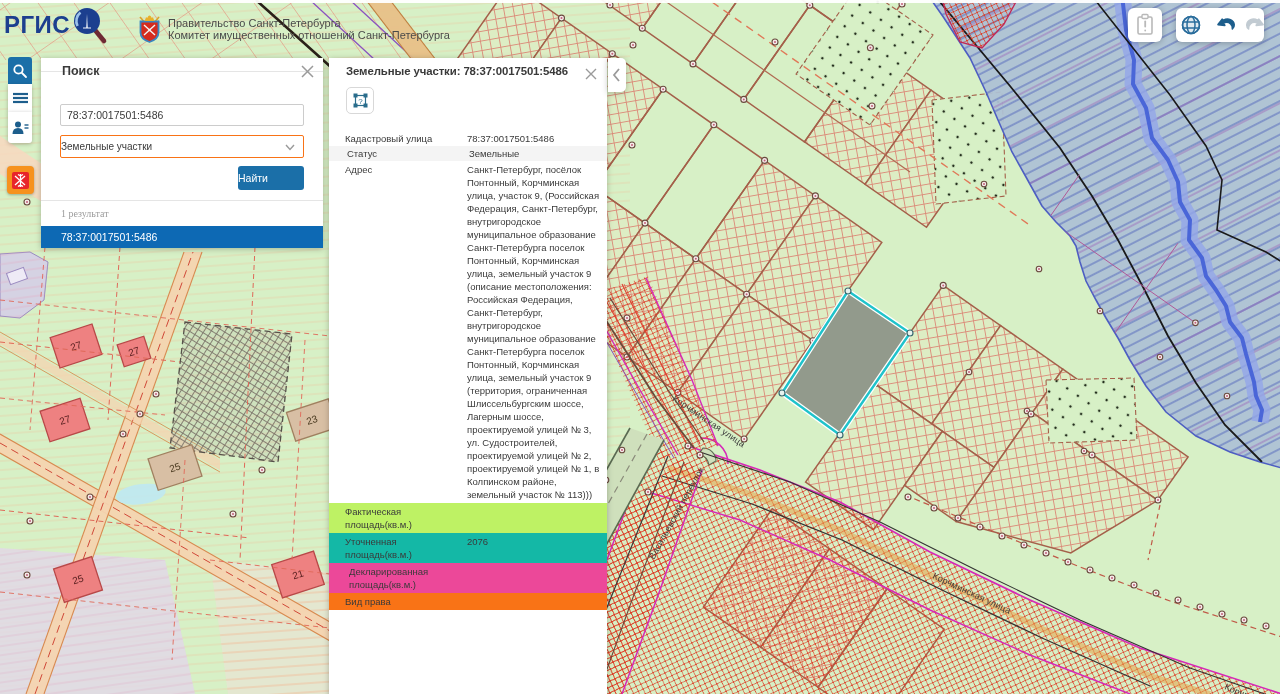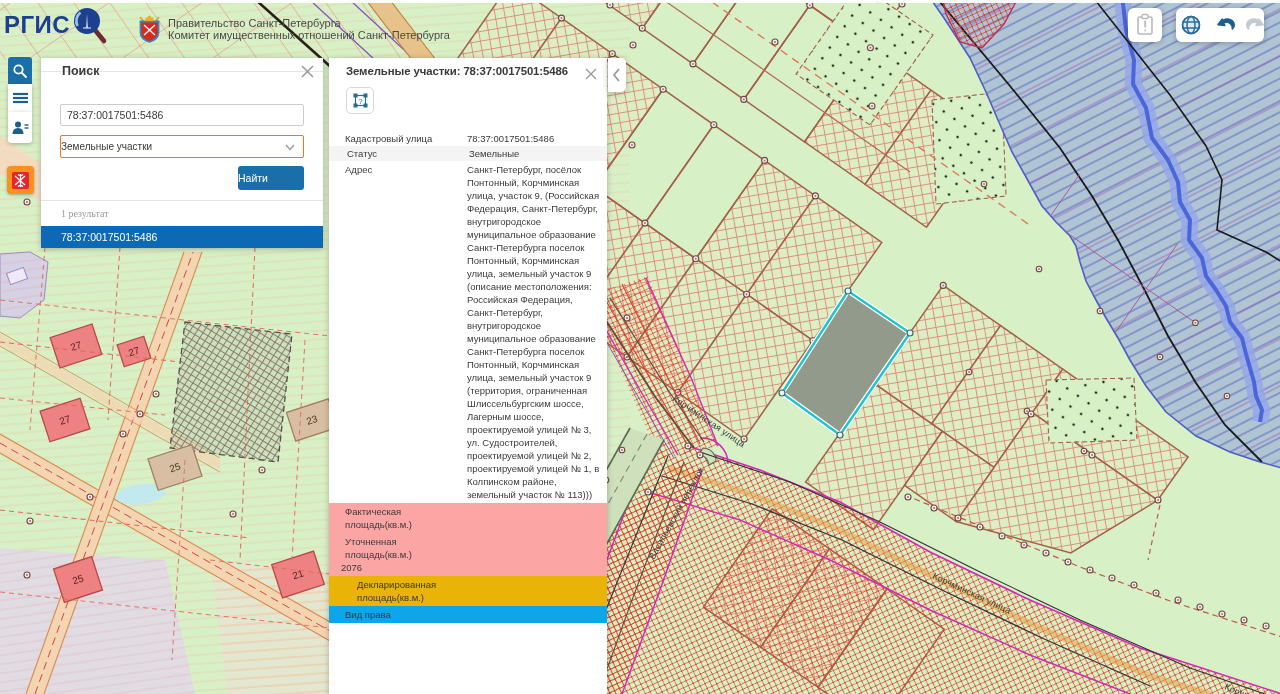--- a/index.html
+++ b/index.html
@@ -543,30 +543,30 @@
           <div style="width:136px;margin-left:12px;line-height:13px;">78:37:0017501:5486</div>
         </div>
 <div style="display:flex;background:#f4f4f4;padding:1px 0;justify-content:center;">
           <div style="width:110px;margin-left:16px;line-height:13px;">Статус</div>
           <div style="width:136px;margin-left:12px;line-height:13px;">Земельные</div>
         </div>
 <div style="display:flex;background:#fff;padding:2px 0;">
           <div style="width:110px;margin-left:16px;line-height:13px;">Адрес</div>
           <div style="width:136px;margin-left:12px;line-height:13px;">Санкт-Петербург, посёлок<br>Понтонный, Корчминская<br>улица, участок 9, (Российская<br>Федерация, Санкт-Петербург,<br>внутригородское<br>муниципальное образование<br>Санкт-Петербурга поселок<br>Понтонный, Корчминская<br>улица, земельный участок 9<br>(описание местоположения:<br>Российская Федерация,<br>Санкт-Петербург,<br>внутригородское<br>муниципальное образование<br>Санкт-Петербурга поселок<br>Понтонный, Корчминская<br>улица, земельный участок 9<br>(территория, ограниченная<br>Шлиссельбургским шоссе,<br>Лагерным шоссе,<br>проектируемой улицей № 3,<br>ул. Судостроителей,<br>проектируемой улицей № 2,<br>проектируемой улицей № 1, в<br>Колпинском районе,<br>земельный участок № 113)))</div>
         </div>
-<div style="display:flex;background:#fca5a5;padding:2px 0;">
+<div style="display:flex;background:#bef264;padding:2px 0;">
           <div style="width:110px;margin-left:16px;line-height:13px;">Фактическая<br>площадь(кв.м.)</div>
           <div style="width:136px;margin-left:12px;line-height:13px;"></div>
         </div>
-<div style="display:flex;background:#fca5a5;padding:2px 0;flex-direction:column;">
+<div style="display:flex;background:#14b8a6;padding:2px 0;">
           <div style="width:110px;margin-left:16px;line-height:13px;">Уточненная<br>площадь(кв.м.)</div>
           <div style="width:136px;margin-left:12px;line-height:13px;">2076</div>
         </div>
-<div style="display:flex;background:#eab308;padding:2px 12px;justify-content:space-between;">
+<div style="display:flex;background:#ec4899;padding:2px 4px;justify-content:space-between;">
           <div style="width:110px;margin-left:16px;line-height:13px;">Декларированная<br>площадь(кв.м.)</div>
           <div style="width:136px;margin-left:12px;line-height:13px;"></div>
         </div>
-<div style="display:flex;background:#0ea5e9;padding:2px 0;">
+<div style="display:flex;background:#f97316;padding:2px 0;">
           <div style="width:110px;margin-left:16px;line-height:13px;">Вид права</div>
           <div style="width:136px;margin-left:12px;line-height:13px;"></div>
         </div>
   </div>
 </div>
 </div>
 </body></html>

